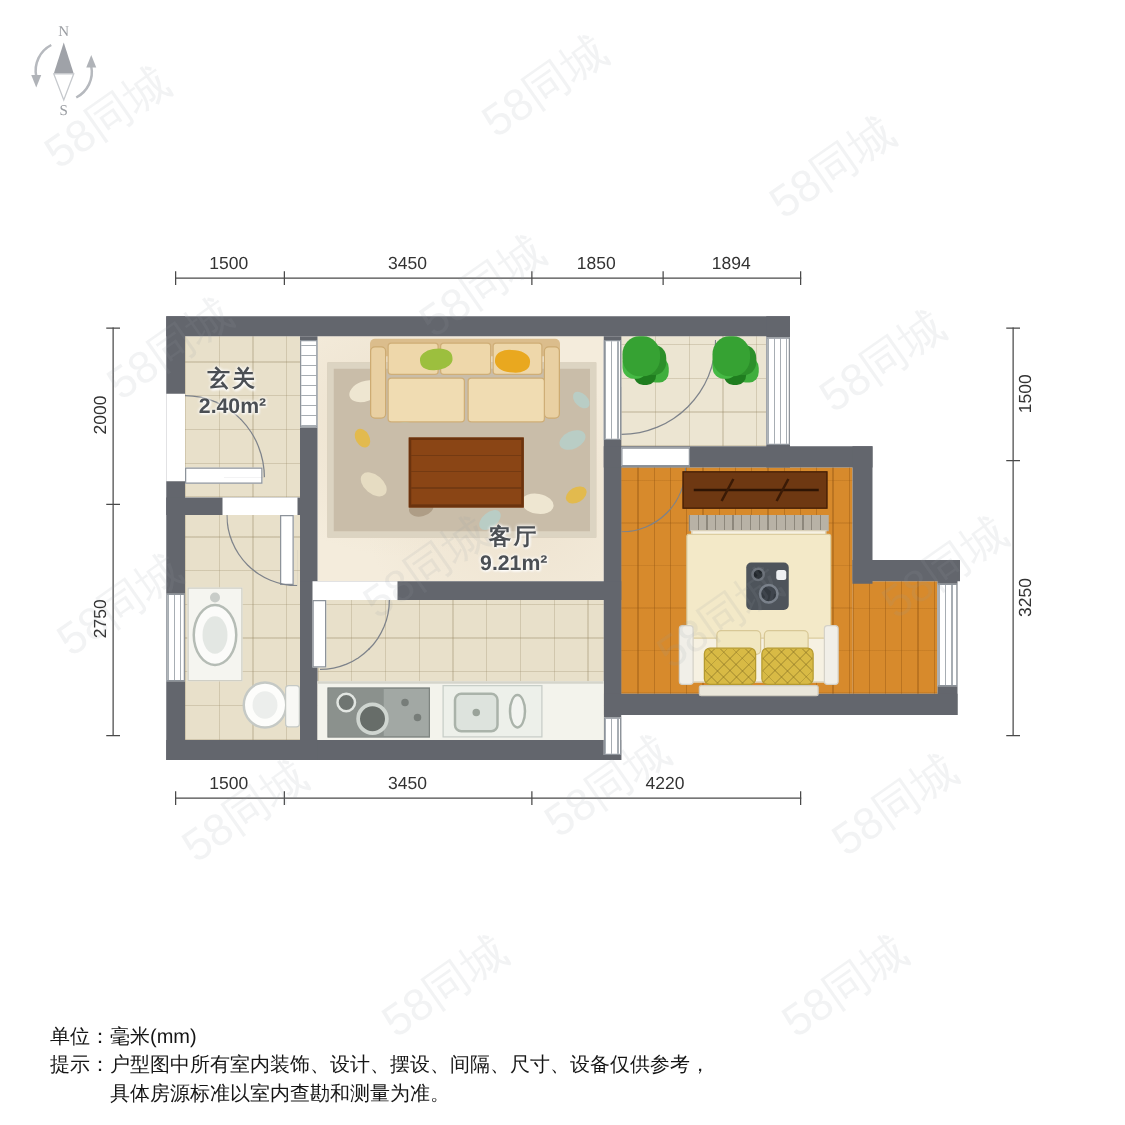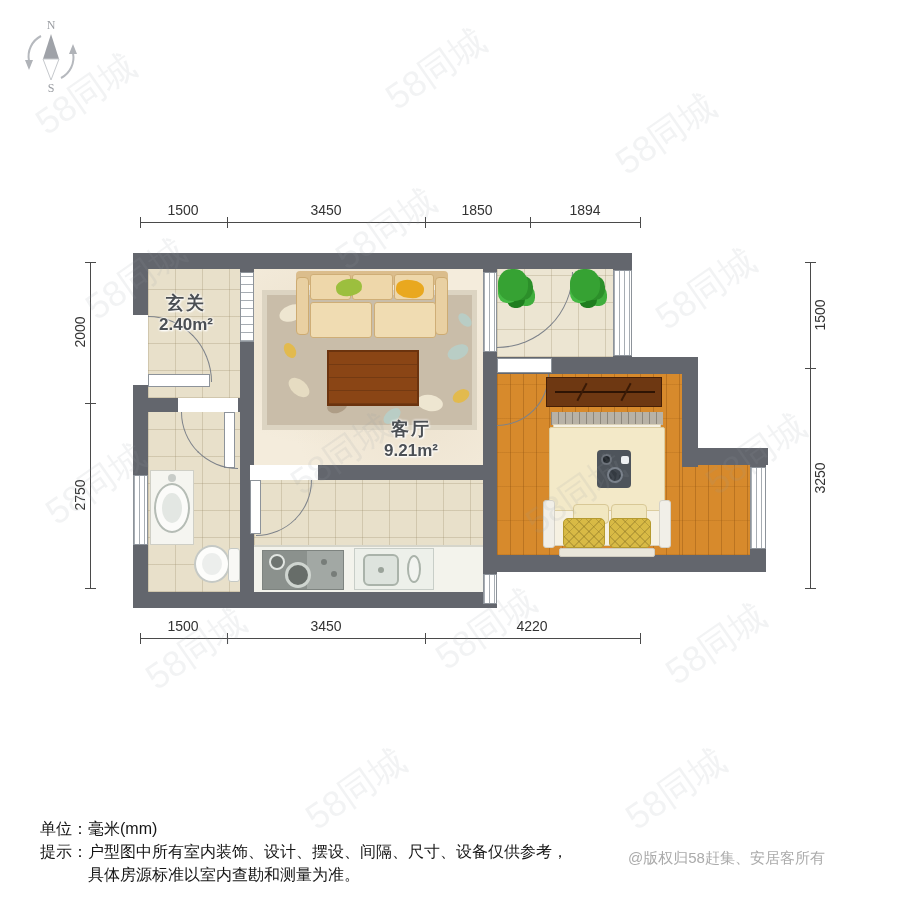--- a/index.html
+++ b/index.html
@@ -251,15 +251,14 @@
     <div class="rarea">2.40m²</div>
   </div>
   <div class="rlabel" style="left:351px;top:418px;width:120px">
     <div class="rname">客厅</div>
     <div class="rarea">9.21m²</div>
   </div>
 
   <span class="footer-text" style="left:40px;top:819px">单位：毫米(mm)</span>
   <span class="footer-text" style="left:88px;top:865px">具体房源标准以室内查勘和测量为准。</span>
   <span class="footer-text" style="left:40px;top:842px">提示：户型图中所有室内装饰、设计、摆设、间隔、尺寸、设备仅供参考，</span>
-  <span class="copyright" style="left:628px;top:849px">@版权归58赶集、安居客所有</span>
 
 </div>
 
 </body></html>

